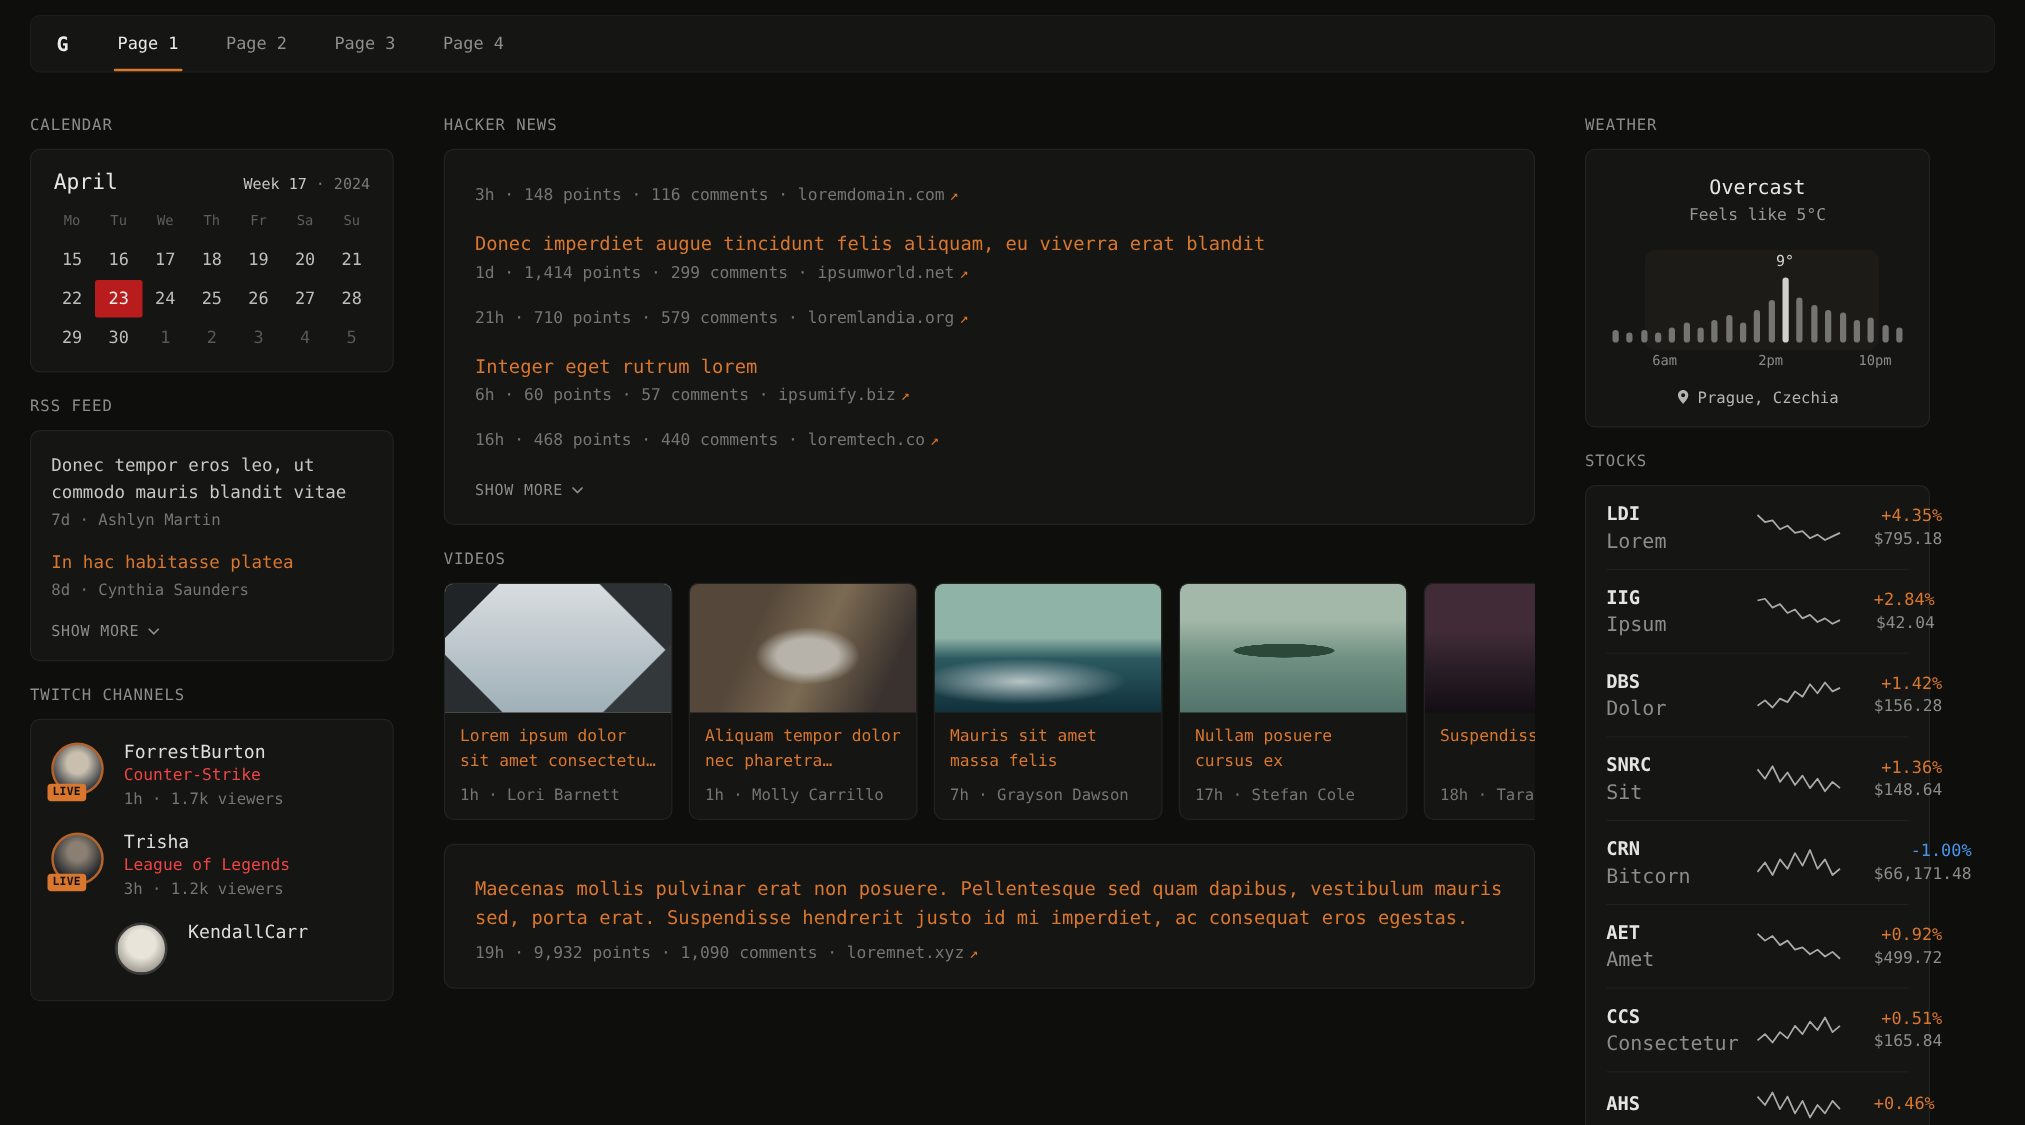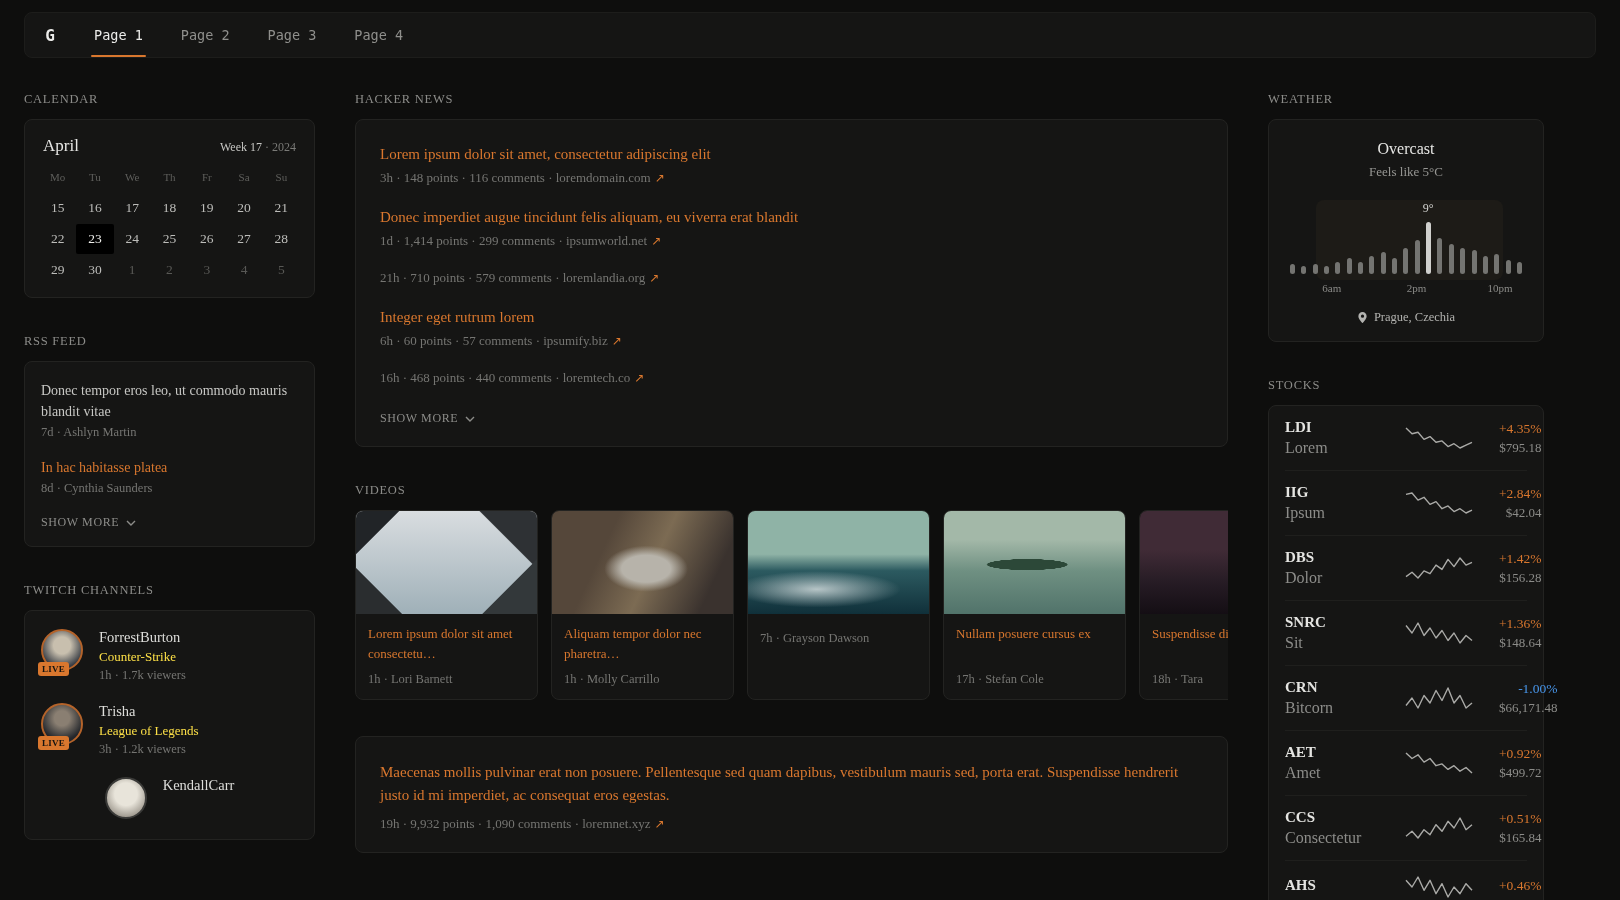--- a/index.html
+++ b/index.html
@@ -47,21 +47,21 @@
   }
 
   
   .main{
     display:grid;
     grid-template-columns:291px 873px 276px;
     column-gap:40px;
     padding:34px 0 0 24px;
     align-items:start;
   }
-  .section{ margin-bottom:36px;font-family:Liberation Serif, serif; }
+  .section{ margin-bottom:19px; }
   .sec-title{
     font-size:12.5px; font-weight:normal; letter-spacing:.06em;
     color:#8c8c89; margin-bottom:12px;
   }
   .card{
     background:var(--card);
     border:1px solid var(--border);
     border-radius:8px;
   }
 
@@ -72,21 +72,21 @@
   .cal-week{ font-size:12px; color:#c6c6c3; }
   .cal-week .dim{ color:#7a7a77; }
   .cal-grid{
     display:grid; grid-template-columns:repeat(7,1fr);
     row-gap:1px; text-align:center;
   }
   .cal-cell{ height:30px; line-height:30px; }
   .cal-dow{ font-size:11px; color:#5e5e5b; }
   .cal-day{ font-size:13.5px; color:#bdbdba; }
   .cal-day.muted{ color:#585855; }
-  .cal-day.today{ background:#000000; border-radius:2px; color:#efefec; }
+  .cal-day.today{ background:#b91c1c; border-radius:2px; color:#efefec; }
 
   
   .rss-card{ padding:18px 16px 14px; }
   .rss-item{ margin-bottom:17px; }
   .rss-title{ font-size:14px; line-height:1.5; color:#c7c7c4; display:block; }
   .rss-item.accent .rss-title{ color:var(--accent); }
   .rss-meta{ font-size:12.5px; color:var(--t3); margin-top:3px; }
   .show-more{
     background:none; border:none; font-family:inherit;
     display:inline-flex; align-items:center; gap:7px;
@@ -107,21 +107,21 @@
   .av-1{ background:radial-gradient(circle at 50% 38%, #c8bfae 0 28%, #3a3e45 72%); }
   .av-2{ background:radial-gradient(circle at 50% 35%, #8a7f72 0 24%, #23262b 70%); }
   .av-3{ background:radial-gradient(circle at 50% 40%, #e8e4da 0 38%, #9a948a 80%); }
   .live-badge{
     position:absolute; left:-3px; bottom:-3px;
     background:var(--accent); color:#151310;
     font-size:9px; font-weight:bold; letter-spacing:.03em;
     padding:2px 4px; border-radius:3px;
   }
   .tw-name{ font-size:14.5px; color:#dededb; }
-  .tw-game{ font-size:13px; color:#fde047; margin-top:3px; }
+  .tw-game{ font-size:13px; color:#ef4444; margin-top:3px; }
   .tw-meta{ font-size:12.5px; color:var(--t3); margin-top:3px; }
 
   
   .hn-card{ padding:24px 24px 18px; }
   .hn-item{ margin-bottom:21px; }
   .hn-title{ display:block; font-size:15px; color:var(--accent); line-height:1.4; }
   .hn-meta{ font-size:13px; color:var(--t3); margin-top:5px; }
   .ext{ color:var(--accent); font-size:12px; margin-left:4px; }
   .hn-card .show-more{ margin-top:2px; }
 
@@ -335,21 +335,20 @@
       </div>
     </section>
   </div>
 
   <div class="col" data-interactable="false">
 
     <section class="section" data-interactable="false">
       <h2 class="sec-title" data-interactable="false">HACKER NEWS</h2>
       <div class="card hn-card" data-interactable="false">
         <div class="hn-item" data-interactable="false">
-          <a class="hn-title" data-interactable="true">Lorem ipsum dolor sit amet, consectetur adipiscing elit</a>
           <div class="hn-meta" data-interactable="false"><span data-interactable="false">3h · 148 points · 116 comments · loremdomain.com</span><span class="ext" data-interactable="false">↗</span></div>
         </div>
         <div class="hn-item" data-interactable="false">
           <a class="hn-title" data-interactable="true">Donec imperdiet augue tincidunt felis aliquam, eu viverra erat blandit</a>
           <div class="hn-meta" data-interactable="false"><span data-interactable="false">1d · 1,414 points · 299 comments · ipsumworld.net</span><span class="ext" data-interactable="false">↗</span></div>
         </div>
         <div class="hn-item" data-interactable="false">
           <div class="hn-meta" data-interactable="false"><span data-interactable="false">21h · 710 points · 579 comments · loremlandia.org</span><span class="ext" data-interactable="false">↗</span></div>
         </div>
         <div class="hn-item" data-interactable="false">
@@ -381,20 +380,21 @@
         <div class="video-card" data-interactable="true">
           <div class="thumb thumb-camera" data-interactable="true"></div>
           <div class="v-body">
             <div class="v-title" data-interactable="true">Aliquam tempor dolor nec pharetra…</div>
             <div class="v-meta" data-interactable="false">1h · Molly Carrillo</div>
           </div>
         </div>
         <div class="video-card" data-interactable="true">
           <div class="thumb thumb-sea" data-interactable="true"></div>
           <div class="v-body">
+            <div class="v-title" data-interactable="true">Mauris sit amet massa felis</div>
             <div class="v-meta" data-interactable="false">7h · Grayson Dawson</div>
           </div>
         </div>
         <div class="video-card" data-interactable="true">
           <div class="thumb thumb-canoe" data-interactable="true"></div>
           <div class="v-body">
             <div class="v-title" data-interactable="true">Nullam posuere cursus ex</div>
             <div class="v-meta" data-interactable="false">17h · Stefan Cole</div>
           </div>
         </div>

